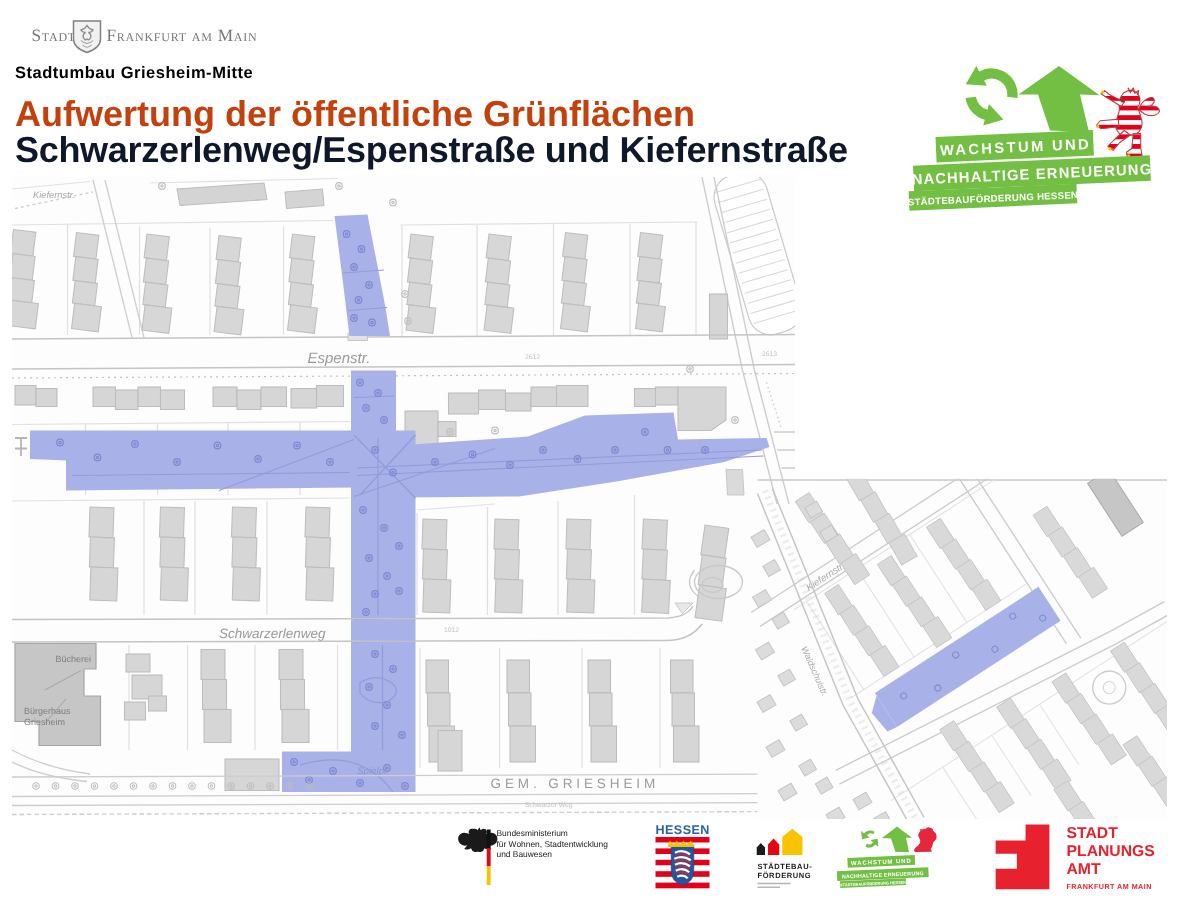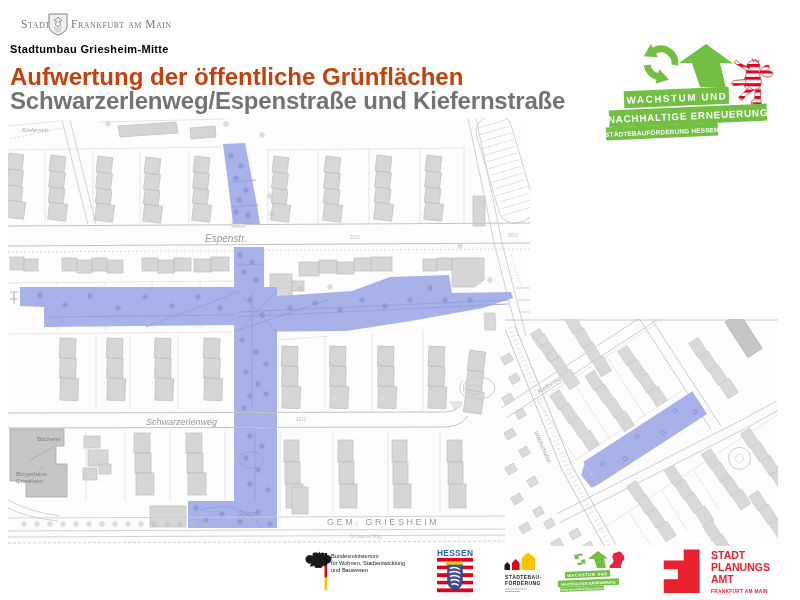--- a/index.html
+++ b/index.html
@@ -18,21 +18,21 @@
     <path d="M10 4 q-1.5 2.5 -4 3 q1 2 3 1.5 q-2 1.5 -1.5 3.5 q1.5 2.5 2.5 1 q1 1.5 2.5 -1 q0.5 -2 -1.5 -3.5 q2 0.5 3 -1.5 q-2.5 -0.5 -4 -3 z" fill="none" stroke="#8a8a8a" stroke-width="0.9"></path>
     <path d="M6 14 q4 4 8 0 M7 17 q3 3 6 0" fill="none" stroke="#999999" stroke-width="0.7"></path>
   </svg>
   <span style="position:absolute;left:51px;top:7px;">Frankfurt am Main</span>
 </div>
 
 <div class="abs" style="left:10px;top:43px;font-size:11px;font-weight:bold;color:#000;letter-spacing:0.35px;">Stadtumbau Griesheim-Mitte</div>
 
 <div class="abs" style="left:10px;top:63px;font-size:24px;font-weight:bold;color:#c2410c;">Aufwertung der öffentliche Grünflächen</div>
 
-<div class="abs" style="left:10px;top:86.5px;font-size:24px;letter-spacing:-0.2px;font-weight:bold;color:#737373;">Schwarzerlenweg/Espenstraße und Kiefernstraße</div>
+<div class="abs" style="left:10px;top:86.5px;font-size:24px;letter-spacing:-0.2px;font-weight:bold;color:#0f172a;">Schwarzerlenweg/Espenstraße und Kiefernstraße</div>
 
 <svg class="abs" style="left:596px;top:36px;" width="200" height="108" viewBox="596 36 200 108">
 
   <g fill="#72bf44">
     <path d="M 678.3 65.4 A 17.5 17.5 0 0 0 652.8 47.6 L 650.9 44 L 643.8 56.2 L 657.9 57.2 L 656.1 53.7 A 10.5 10.5 0 0 1 671.4 64.5 Z"></path>
     <path d="M 643.7 65.4 A 17.5 17.5 0 0 0 656.5 79.9 L 655.5 83.7 L 669 79.6 L 659.3 69.3 L 658.3 73.1 A 10.5 10.5 0 0 1 650.6 64.5 Z"></path>
   </g>
 
   <path d="M 706 44 L 733 63.5 L 720 63 L 726 88 L 700 87 L 692 63 L 679 63 Z" fill="#72bf44"></path>
 

